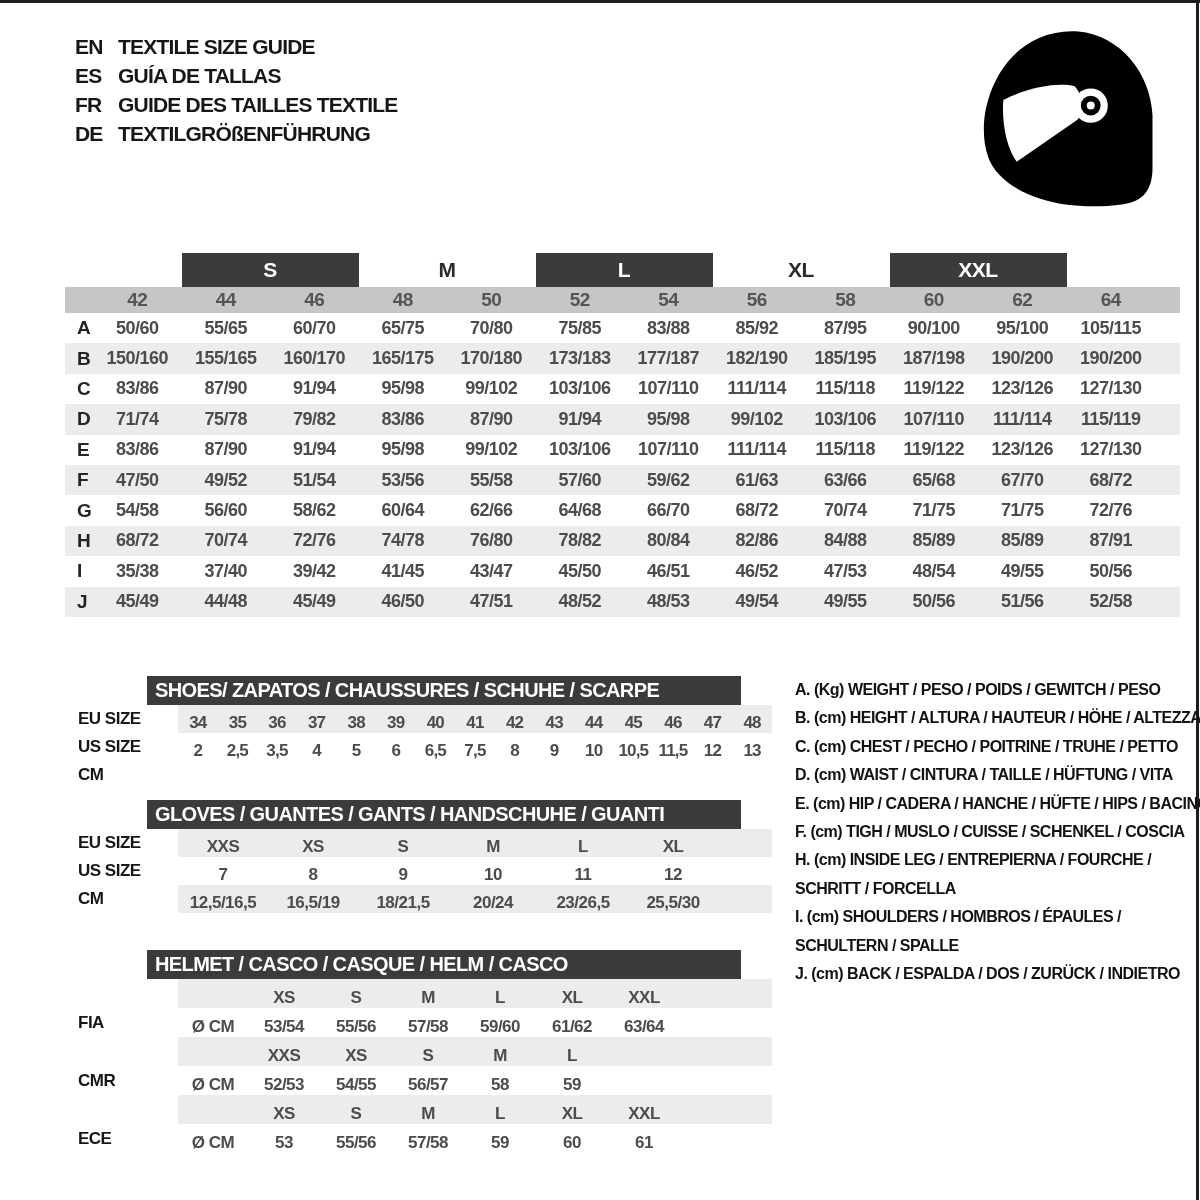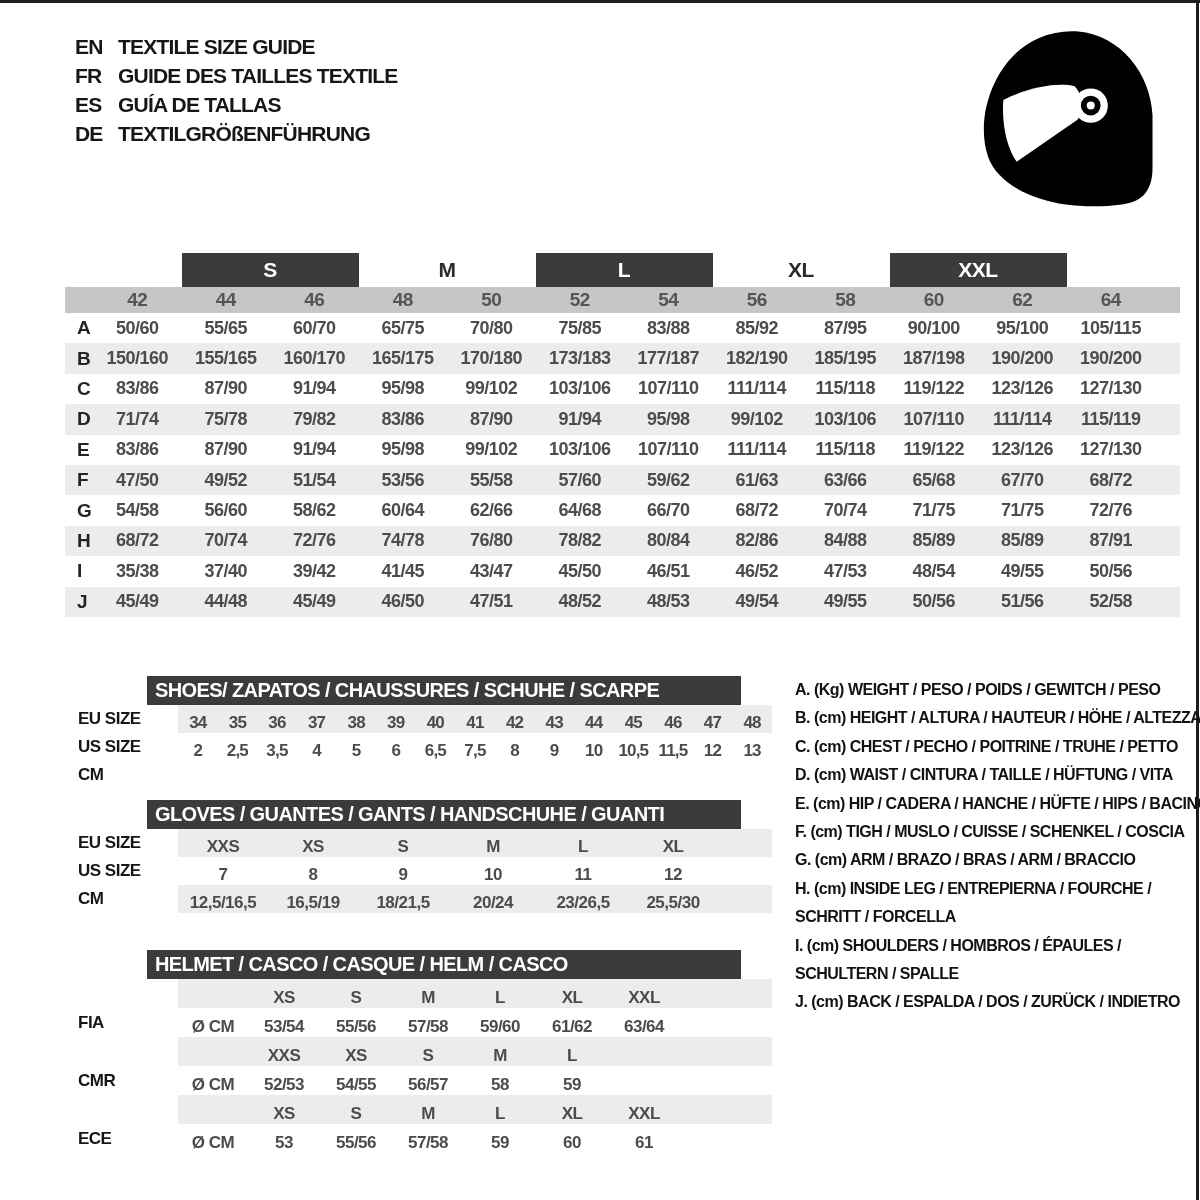--- a/index.html
+++ b/index.html
@@ -62,26 +62,26 @@
 <div id="canvas">
   <div class="abs" id="top-border"></div>
   <div class="abs" id="right-border"></div>
 
   <div class="abs" id="lang-block">
       <div class="lang-row">
         <div class="lang-code">EN</div>
         <div class="lang-title">TEXTILE SIZE GUIDE</div>
       </div>
       <div class="lang-row">
+        <div class="lang-code">ES</div>
+        <div class="lang-title">GUÍA DE TALLAS</div>
+      </div>
+      <div class="lang-row">
         <div class="lang-code">FR</div>
         <div class="lang-title">GUIDE DES TAILLES TEXTILE</div>
-      </div>
-      <div class="lang-row">
-        <div class="lang-code">ES</div>
-        <div class="lang-title">GUÍA DE TALLAS</div>
       </div>
       <div class="lang-row">
         <div class="lang-code">DE</div>
         <div class="lang-title">TEXTILGRÖßENFÜHRUNG</div>
       </div>
     </div>
 
   <div class="abs" id="helmet-icon">
     <svg width="190" height="190" viewBox="0 0 100 100">
       <path fill="#000000" d="M56 5
@@ -447,20 +447,19 @@
       </div>
   </div>
 
   <div class="abs" id="legend">
       <div class="legend-line">A. (Kg) WEIGHT / PESO / POIDS / GEWITCH / PESO</div>
       <div class="legend-line">B. (cm) HEIGHT / ALTURA / HAUTEUR / HÖHE / ALTEZZA</div>
       <div class="legend-line">C. (cm) CHEST / PECHO / POITRINE / TRUHE / PETTO</div>
       <div class="legend-line">D. (cm) WAIST / CINTURA / TAILLE / HÜFTUNG / VITA</div>
       <div class="legend-line">E. (cm) HIP / CADERA / HANCHE / HÜFTE / HIPS /  BACINO</div>
       <div class="legend-line">F. (cm) TIGH / MUSLO / CUISSE / SCHENKEL / COSCIA</div>
-      <div class="legend-line">G. (cm) ARM  / BRAZO / BRAS / ARM / BRACCIO</div>
       <div class="legend-line">H. (cm) INSIDE LEG / ENTREPIERNA / FOURCHE /</div>
       <div class="legend-line">SCHRITT / FORCELLA</div>
       <div class="legend-line">I.  (cm) SHOULDERS / HOMBROS / ÉPAULES /</div>
       <div class="legend-line">SCHULTERN / SPALLE</div>
       <div class="legend-line">J. (cm) BACK / ESPALDA / DOS / ZURÜCK / INDIETRO</div>
     </div>
 </div>
 
 </body></html>

